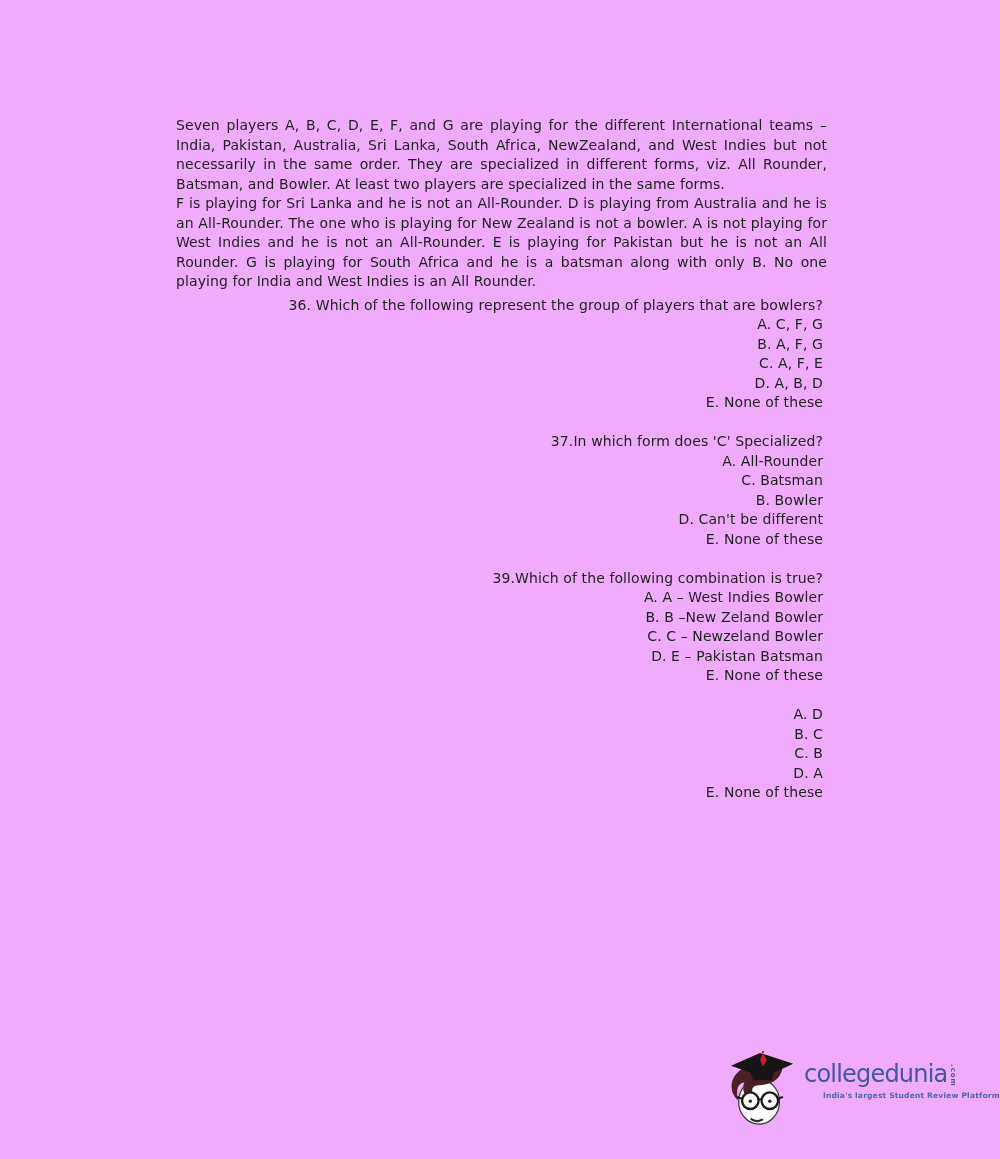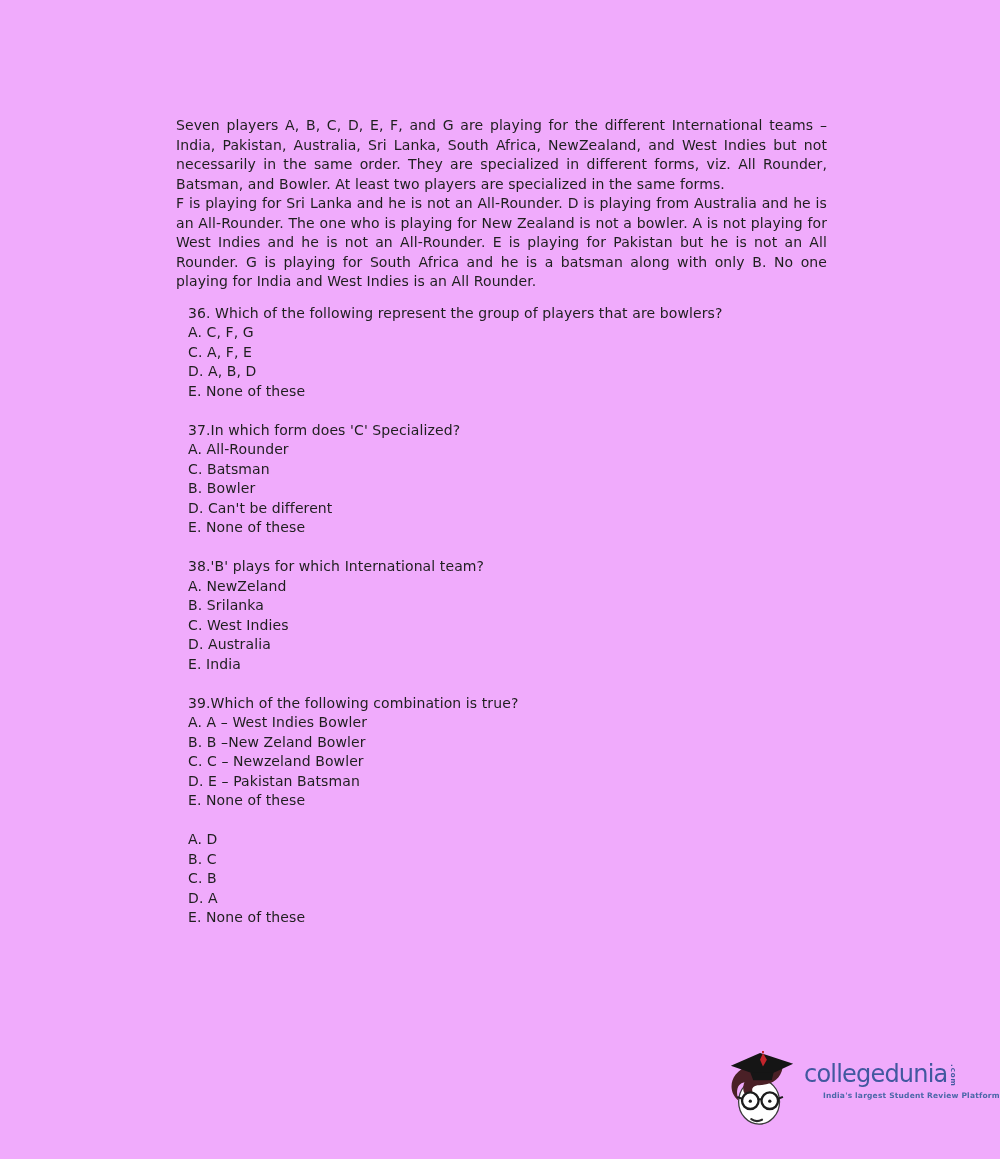--- a/index.html
+++ b/index.html
@@ -22,21 +22,21 @@
     top: 116px;
     width: 651px;
     font-size: 14px;
     line-height: 19.5px;
     letter-spacing: 0.1px;
   }
   .para {
     margin: 0;
     text-align: justify;
   }
-  .question { margin: 12px; }
+  .question { margin: 4px; text-align: right; }
   .question.spaced { margin-top: 19.5px; }
   .line { margin: 0; }
 
   
   .footer {
     position: absolute;
     left: 724px;
     top: 1051px;
     display: flex;
     align-items: flex-start;
@@ -78,42 +78,35 @@
 
 <div class="page">
 
   <div class="content">
     <p class="para">Seven players A, B, C, D, E, F, and G are playing for the different International teams – India, Pakistan, Australia, Sri Lanka, South Africa, NewZealand, and West Indies but not necessarily in the same order. They are specialized in different forms, viz. All Rounder, Batsman, and Bowler. At least two players are specialized in the same forms.</p>
     <p class="para">F is playing for Sri Lanka and he is not an All-Rounder. D is playing from Australia and he is an All-Rounder. The one who is playing for New Zealand is not a bowler. A is not playing for West Indies and he is not an All-Rounder. E is playing for Pakistan but he is not an All Rounder. G is playing for South Africa and he is a batsman along with only B. No one playing for India and West Indies is an All Rounder.</p>
 
     <section class="question">
       <div class="line">36. Which of the following represent the group of players that are bowlers?</div>
       <div class="line">A. C, F, G</div>
+      <div class="line">B. A, F, G</div>
       <div class="line">C. A, F, E</div>
       <div class="line">D. A, B, D</div>
       <div class="line">E. None of these</div>
     </section>
 
     <section class="question spaced">
       <div class="line">37.In which form does 'C' Specialized?</div>
       <div class="line">A. All-Rounder</div>
       <div class="line">C. Batsman</div>
       <div class="line">B. Bowler</div>
       <div class="line">D. Can't be different</div>
       <div class="line">E. None of these</div>
     </section>
 
-    <section class="question spaced">
-      <div class="line">38.'B' plays for which International team?</div>
-      <div class="line">A. NewZeland</div>
-      <div class="line">B. Srilanka</div>
-      <div class="line">C. West Indies</div>
-      <div class="line">D. Australia</div>
-      <div class="line">E. India</div>
-    </section>
 
     <section class="question spaced">
       <div class="line">39.Which of the following combination is true?</div>
       <div class="line">A. A – West Indies Bowler</div>
       <div class="line">B. B –New Zeland Bowler</div>
       <div class="line">C. C – Newzeland Bowler</div>
       <div class="line">D. E – Pakistan Batsman</div>
       <div class="line">E. None of these</div>
     </section>
 

